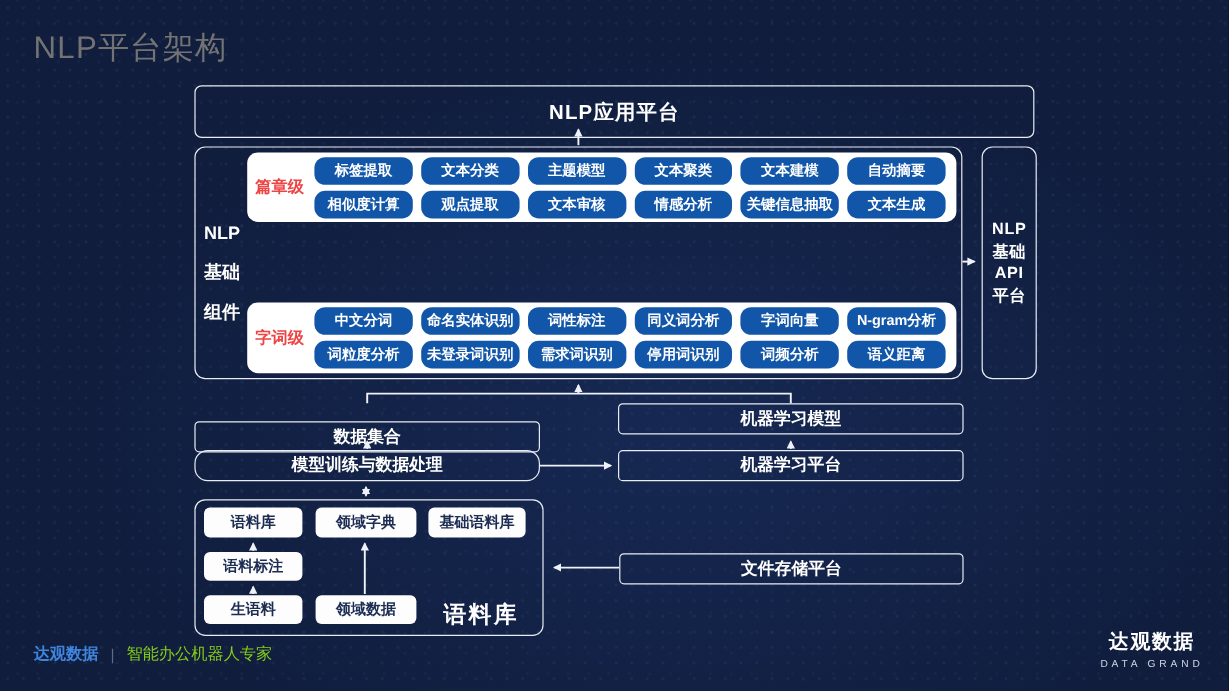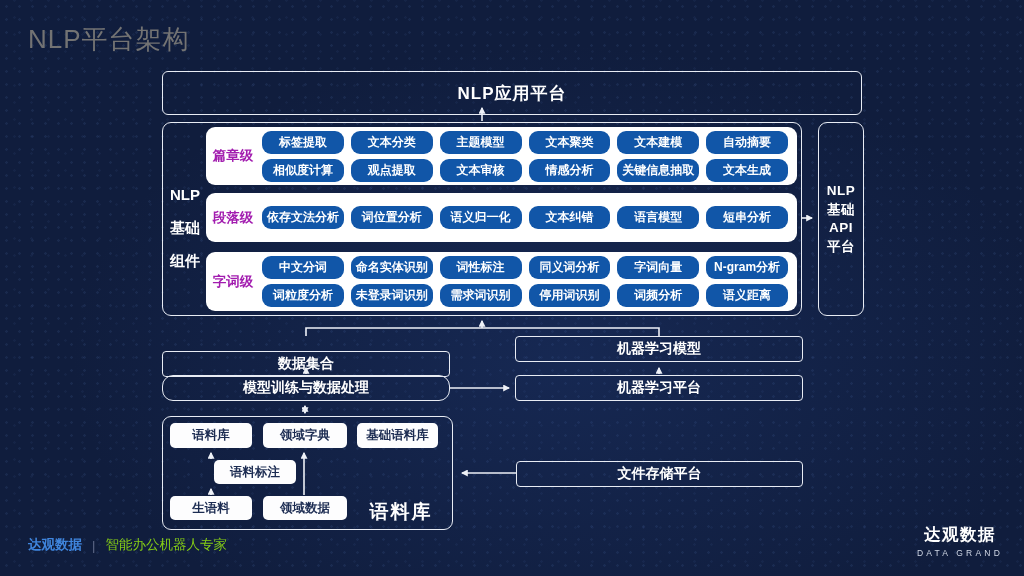--- a/index.html
+++ b/index.html
@@ -30,21 +30,21 @@
   .side-label {
     position:absolute; left:164px; top:178px; width:42px; text-align:center;
     color:#ffffff; font-weight:bold; font-size:15px; line-height:33px;
   }
   .panel {
     position:absolute; left:206px; width:591px; background:#ffffff; border-radius:9px;
     display:flex; align-items:center;
   }
   .level-label {
     flex:none; width:54px; text-align:center;
-    color:#a21caf; font-weight:bold; font-size:13.5px;
+    color:#ef4444; font-weight:bold; font-size:13.5px;
   }
   .btn-grid {
     flex:1; display:grid; grid-template-columns:repeat(6,1fr);
     gap:5px 7px; margin:0 9px 0 2px;
   }
   .chip {
     background:#1156a8; color:#ffffff; border-radius:9px;
     font-size:12px; font-weight:bold; height:23px; line-height:23px;
     text-align:center; white-space:nowrap; overflow:hidden;
   }
@@ -98,31 +98,20 @@
       <span class="chip">自动摘要</span>
       <span class="chip">相似度计算</span>
       <span class="chip">观点提取</span>
       <span class="chip">文本审核</span>
       <span class="chip">情感分析</span>
       <span class="chip">关键信息抽取</span>
       <span class="chip">文本生成</span>
     </div>
   </div>
 
-  <div class="panel" style="top:193px; height:49px;">
-    <div class="level-label">段落级</div>
-    <div class="btn-grid">
-      <span class="chip">依存文法分析</span>
-      <span class="chip">词位置分析</span>
-      <span class="chip">语义归一化</span>
-      <span class="chip">文本纠错</span>
-      <span class="chip">语言模型</span>
-      <span class="chip">短串分析</span>
-    </div>
-  </div>
 
   <div class="panel" style="top:252px; height:59px;">
     <div class="level-label">字词级</div>
     <div class="btn-grid">
       <span class="chip">中文分词</span>
       <span class="chip">命名实体识别</span>
       <span class="chip">词性标注</span>
       <span class="chip">同义词分析</span>
       <span class="chip">字词向量</span>
       <span class="chip">N-gram分析</span>
@@ -154,21 +143,21 @@
   <div class="outline-box box-label-md" style="left:515px; top:375px; width:288px; height:26px; border-radius:4px;">
     <span>机器学习平台</span>
   </div>
 
   <div class="outline-box corpus-frame" style="left:162px; top:416px; width:291px; height:114px;"></div>
   <div class="corpus-big-label">语料库</div>
 
   <div class="wbox" style="left:170px; top:423px; width:82px; height:25px;">语料库</div>
   <div class="wbox" style="left:263px; top:423px; width:84px; height:25px;">领域字典</div>
   <div class="wbox" style="left:357px; top:423px; width:81px; height:25px;">基础语料库</div>
-  <div class="wbox" style="left:170px; top:460px; width:82px; height:24px;margin-left:44px;">语料标注</div>
+  <div class="wbox" style="left:170px; top:460px; width:82px; height:24px;">语料标注</div>
   <div class="wbox" style="left:170px; top:496px; width:82px; height:24px;">生语料</div>
   <div class="wbox" style="left:263px; top:496px; width:84px; height:24px;">领域数据</div>
 
   <div class="outline-box box-label-md" style="left:516px; top:461px; width:287px; height:26px; border-radius:4px;">
     <span>文件存储平台</span>
   </div>
 
   <svg class="connectors" width="1024" height="576" viewBox="0 0 1024 576">
     <defs>
       <marker id="arw" viewBox="0 0 6 6" markerWidth="7" markerHeight="7" refX="5" refY="3" orient="auto-start-reverse" markerUnits="userSpaceOnUse">

